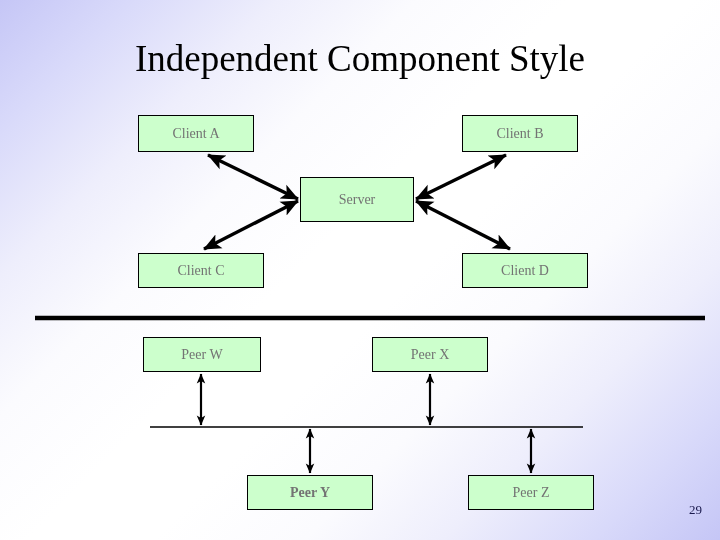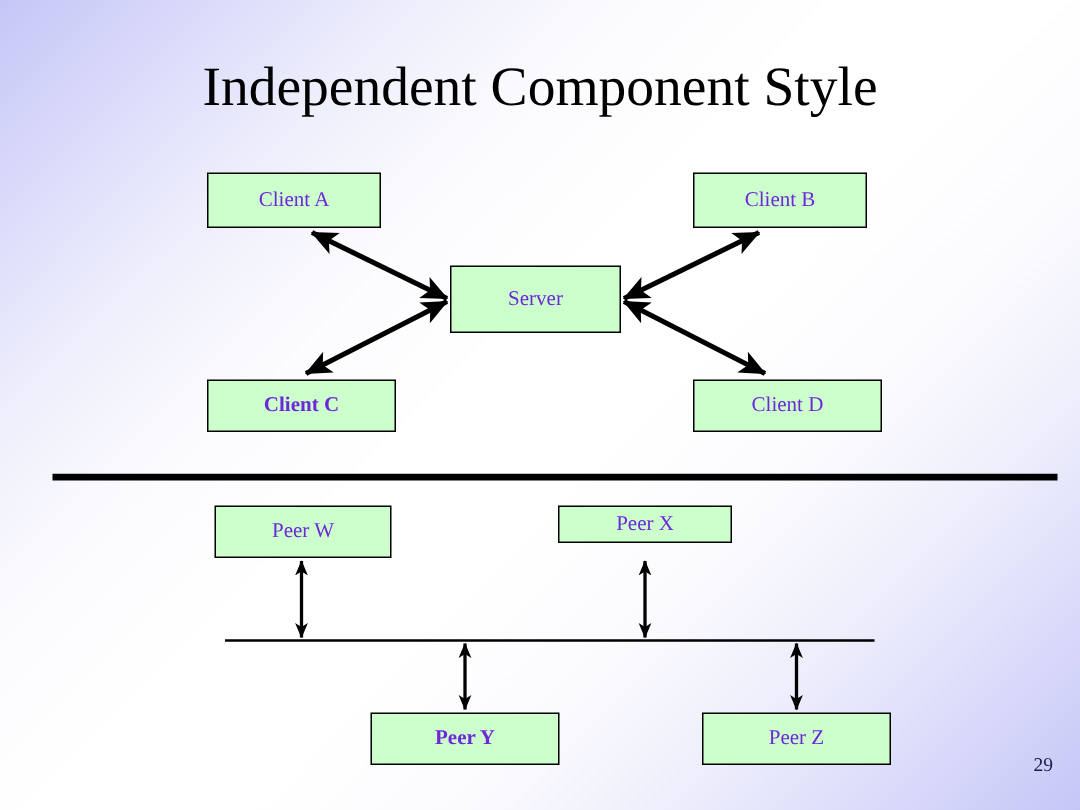--- a/index.html
+++ b/index.html
@@ -44,21 +44,21 @@
     white-space: nowrap;
   }
   .node-box {
     position: absolute;
     background: #ccffcc;
     border: 1.5px solid #000000;
     box-sizing: border-box;
     display: flex;
     align-items: center;
     justify-content: center;
-    color: #6d28d9;
+    color: #737373;
     font-size: 14px;
     font-family: "Liberation Serif", "DejaVu Serif", serif;
   }
   #connector-layer {
     position: absolute;
     left: 0;
     top: 0;
     width: 720px;
     height: 540px;
     pointer-events: none;
@@ -115,33 +115,33 @@
   </div>
 
   <div class="node-box" style="left:462px; top:115px; width:116px; height:37px;">
     <span>Client B</span>
   </div>
 
   <div class="node-box" style="left:300px; top:177px; width:114px; height:45px;">
     <span>Server</span>
   </div>
 
-  <div class="node-box" style="left:138px; top:253px; width:126px; height:35px;font-weight:bold;">
+  <div class="node-box" style="left:138px; top:253px; width:126px; height:35px;">
     <span>Client C</span>
   </div>
 
   <div class="node-box" style="left:462px; top:253px; width:126px; height:35px;">
     <span>Client D</span>
   </div>
 
   <div class="node-box" style="left:143px; top:337px; width:118px; height:35px;">
     <span>Peer W</span>
   </div>
 
-  <div class="node-box" style="left:372px; top:337px; width:116px; height:25px;text-align:right;">
+  <div class="node-box" style="left:372px; top:337px; width:116px; height:35px;text-align:right;">
     <span>Peer X</span>
   </div>
 
   <div class="node-box" style="left:247px; top:475px; width:126px; height:35px;font-weight:bold;">
     <span>Peer Y</span>
   </div>
 
   <div class="node-box" style="left:468px; top:475px; width:126px; height:35px;">
     <span>Peer Z</span>
   </div>

